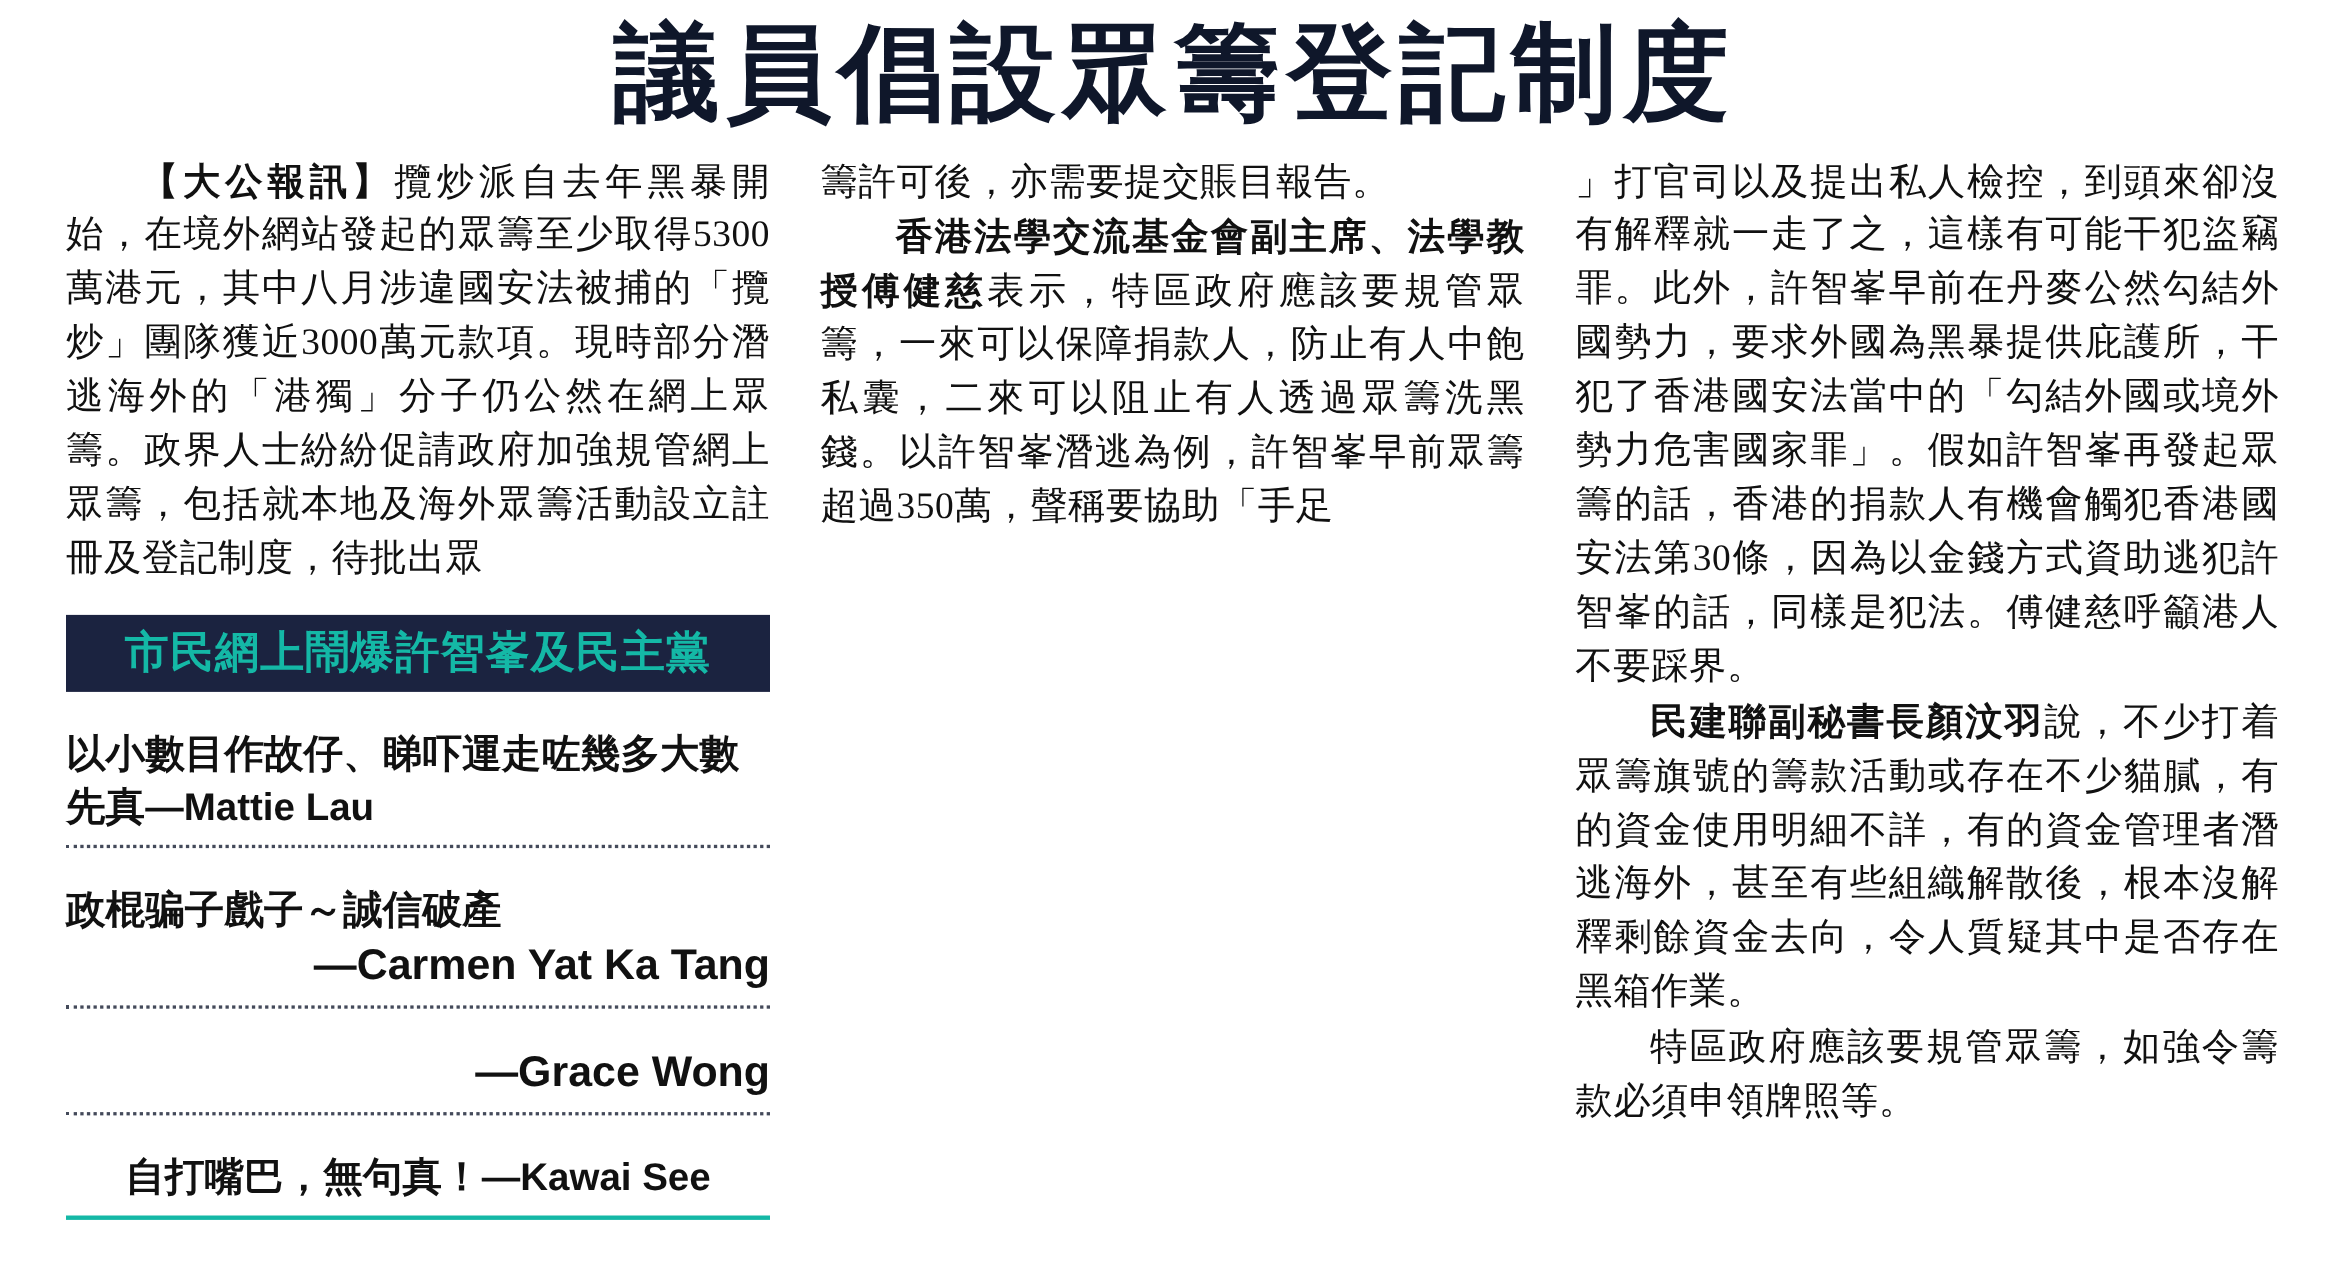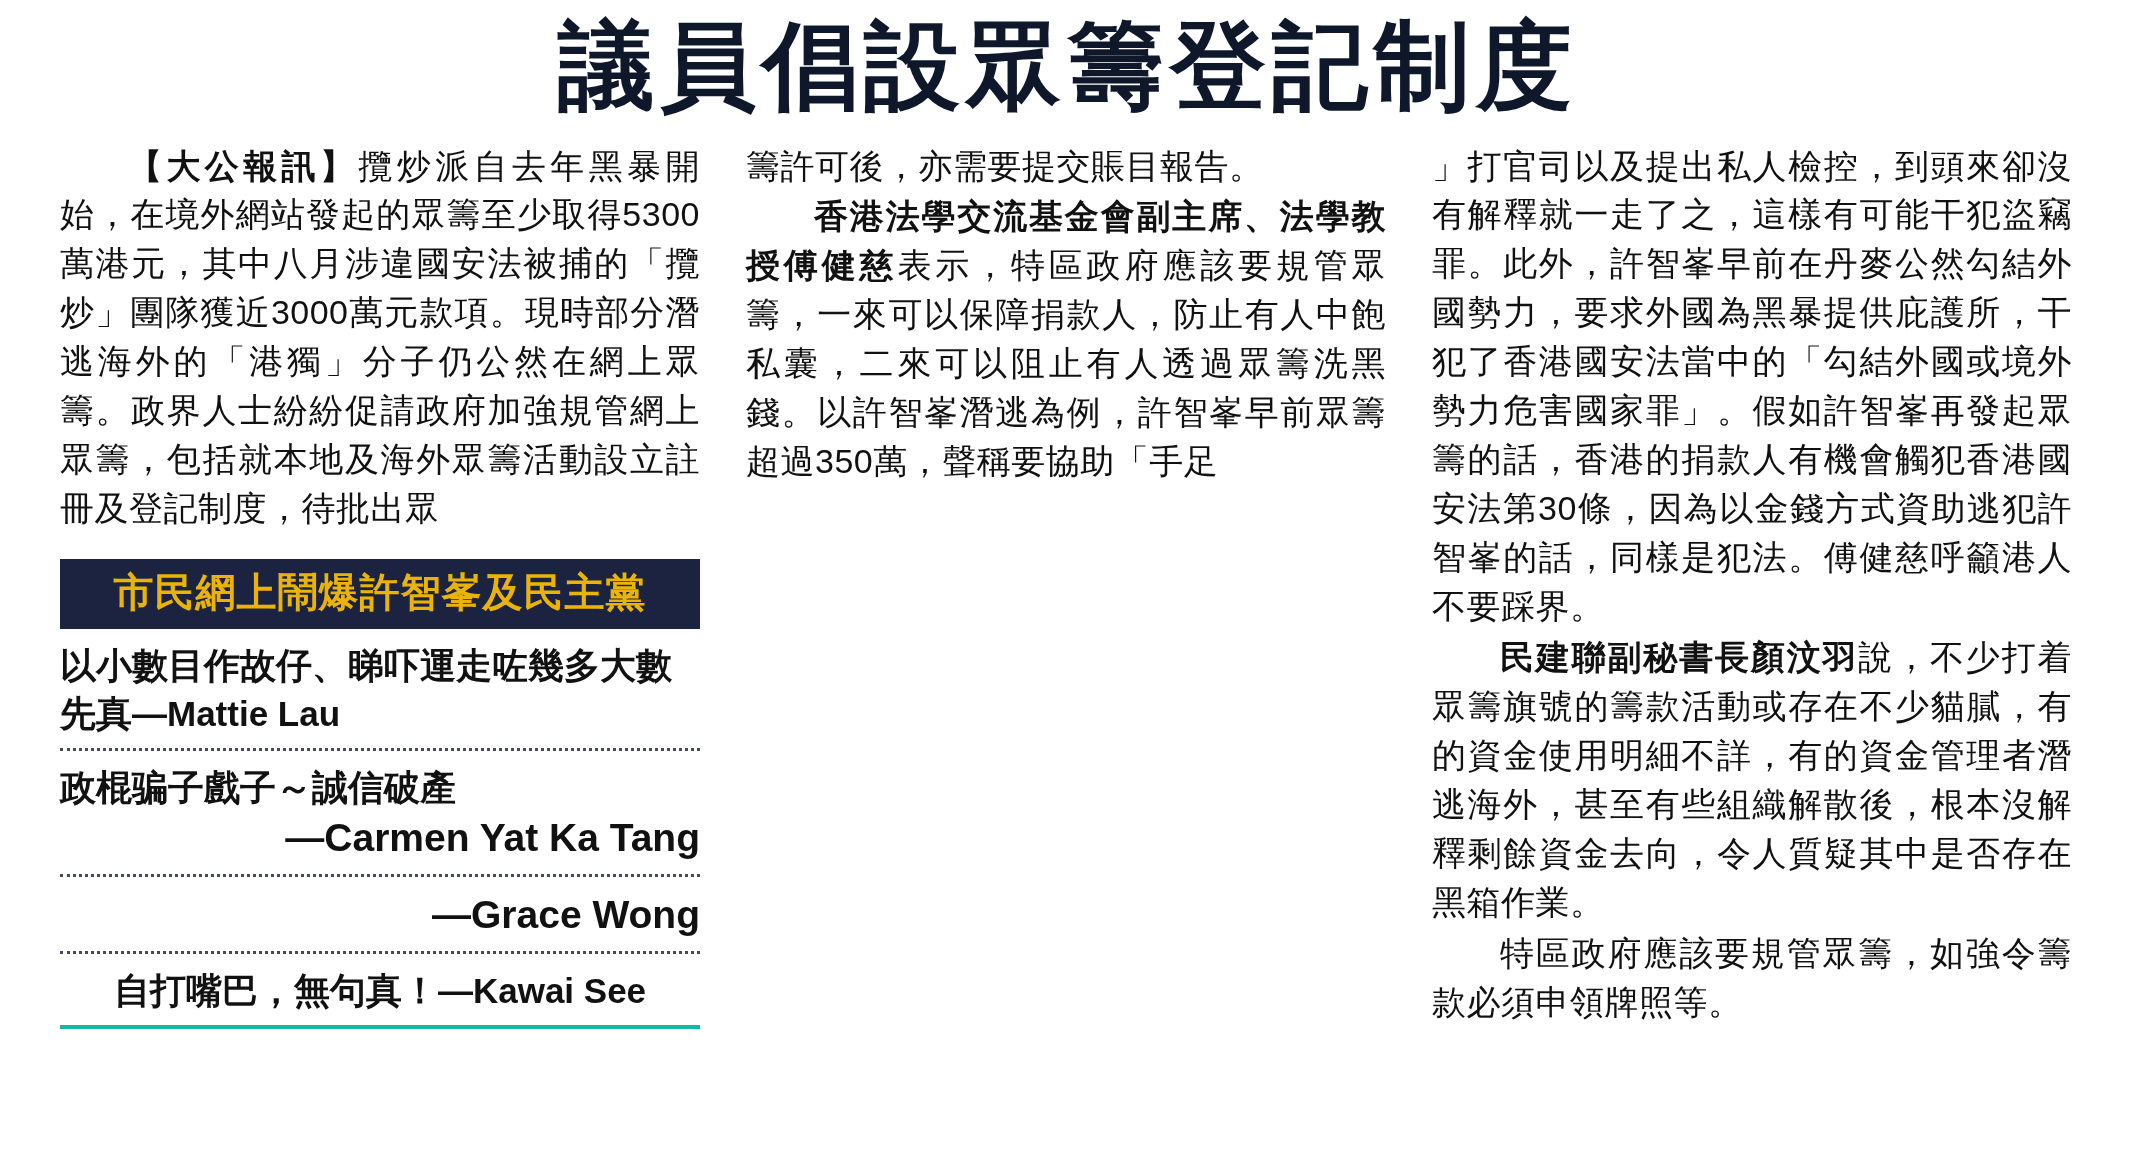--- a/index.html
+++ b/index.html
@@ -39,55 +39,56 @@
   .col {
     width: 640px;
     flex: 0 0 640px;
   }
   p.body {
     margin: 0 0 2px 0;
     font-size: 34px;
     line-height: 1.44;
     text-align: justify;
     text-justify: inter-character;
-    font-family: Liberation Sans, sans-serif;
+    font-family: Liberation Serif, serif;
     letter-spacing: 0.5px;
   }
   p.body.indent {
     text-indent: 68px;
   }
   .lead-tag {
     font-weight: 700;
   }
   .strong-lead {
     font-weight: 700;
   }
   
   .quote-box {
     margin-top: 26px;
     width: 100%;
   }
   .quote-title {
     background: #1b2340;
-    color: #eab308;
+    color: #14b8a6;
     font-weight: 700;
     font-size: 40px;
     line-height: 1.3;
     padding: 8px 10px 10px 10px;
     text-align: center;
     letter-spacing: 1px;
-    font-family: Liberation Serif, serif;
+    font-family: Liberation Sans, sans-serif;
   }
   .quote-item {
     padding: 12px 0 10px 0;
     border-bottom: 3px dotted #444a5a;
     font-size: 36px;
     font-weight: 700;
     line-height: 1.34;
     font-family: "DejaVu Serif", "Liberation Serif", serif;
+    margin-top: 20px;
   }
   .quote-item:last-child {
     border-bottom: 4px solid #14b8a6;
   }
   .quote-text {
     display: inline;
   }
   .quote-attrib {
     display: inline;
     font-family: "Liberation Sans", sans-serif;

